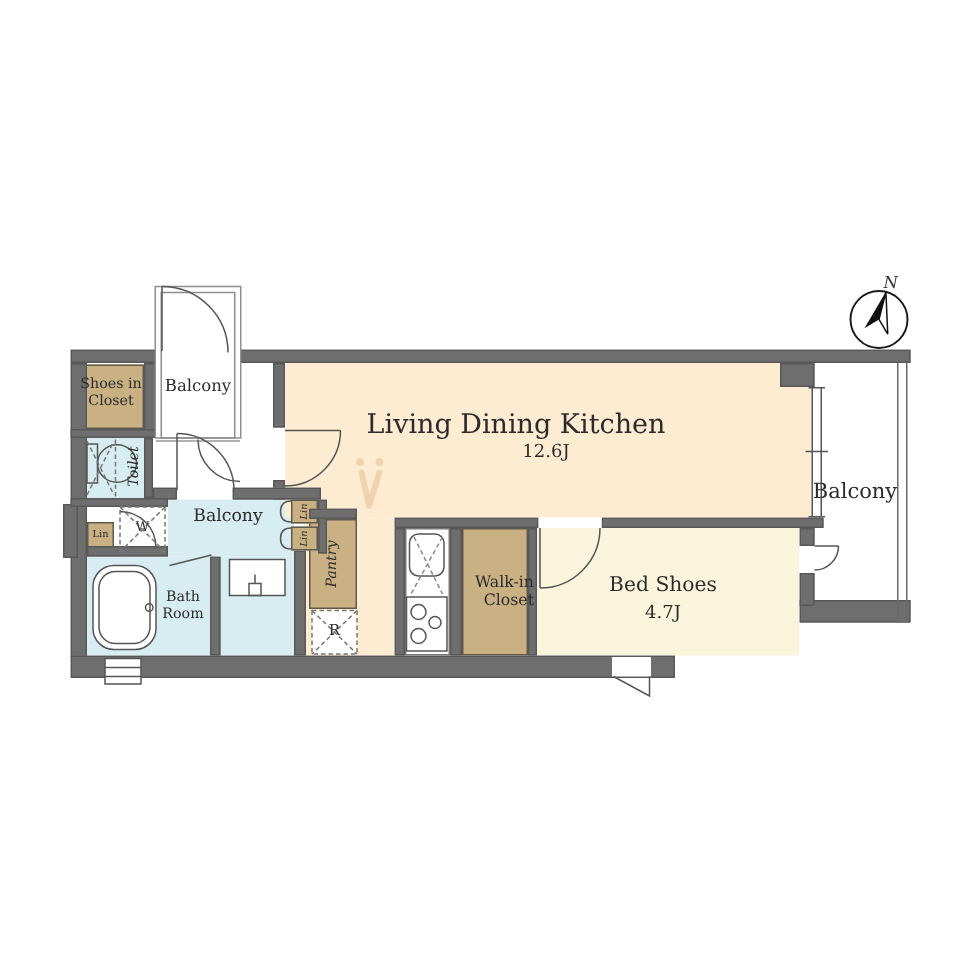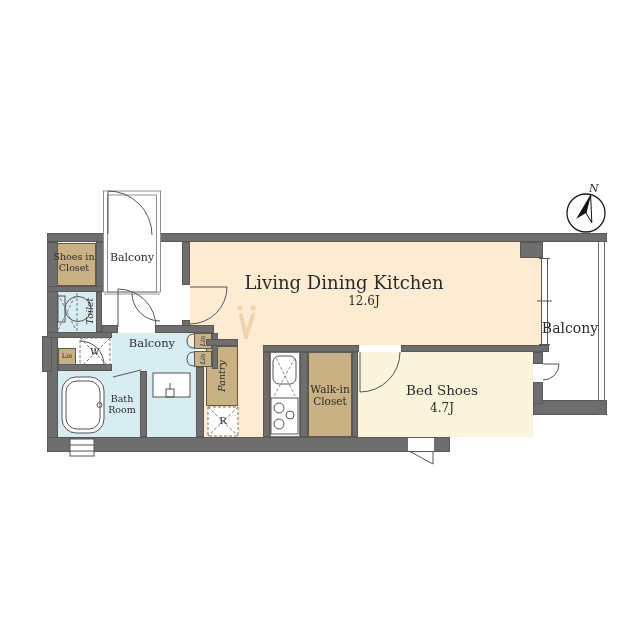--- a/index.html
+++ b/index.html
@@ -173,21 +173,21 @@
       </g>
     </svg>
   </div>
 
   <div class="lbl" style="left:74px;top:262px;width:50px;font-size:9.5px;">Shoes in Closet</div>
   <div class="lbl" style="left:132px;top:258px;width:70px;font-size:11px;">Balcony</div>
   <div class="vlbl" style="left:90px;top:311px;font-size:9.5px;">Toilet</div>
   <div class="lbl" style="left:152px;top:344px;width:80px;font-size:11.5px;">Balcony</div>
   <div class="lbl" style="left:122px;top:404px;width:40px;font-size:9.5px;">Bath Room</div>
   <div class="vlbl" style="left:222px;top:376px;font-size:9.5px;">Pantry</div>
-  <div class="lbl" style="left:330px;top:395px;width:52px;font-size:10.5px;">Walk-in Closet</div>
+  <div class="lbl" style="left:330px;top:395px;width:52px;font-size:10.5px;text-align:right;">Walk-in Closet</div>
   <div class="lbl" style="left:344px;top:283px;width:200px;font-size:18px;">Living Dining Kitchen</div>
   <div class="lbl" style="left:364px;top:301px;width:60px;font-size:12px;">12.6J</div>
   <div class="lbl" style="left:442px;top:391px;width:100px;font-size:13.5px;">Bed Shoes</div>
   <div class="lbl" style="left:442px;top:408px;width:60px;font-size:12px;">4.7J</div>
   <div class="lbl" style="left:570px;top:328px;width:60px;font-size:14px;">Balcony</div>
   <div class="lbl" style="left:67px;top:357px;width:20px;font-size:6.5px;">Lin</div>
   <div class="vlbl" style="left:203px;top:341px;font-size:6.5px;">Lin</div>
   <div class="vlbl" style="left:203px;top:359px;font-size:6.5px;">Lin</div>
   <div class="lbl" style="left:95px;top:352px;width:20px;font-size:9px;">W</div>
   <div class="lbl" style="left:223px;top:421px;width:20px;font-size:10px;">R</div>

